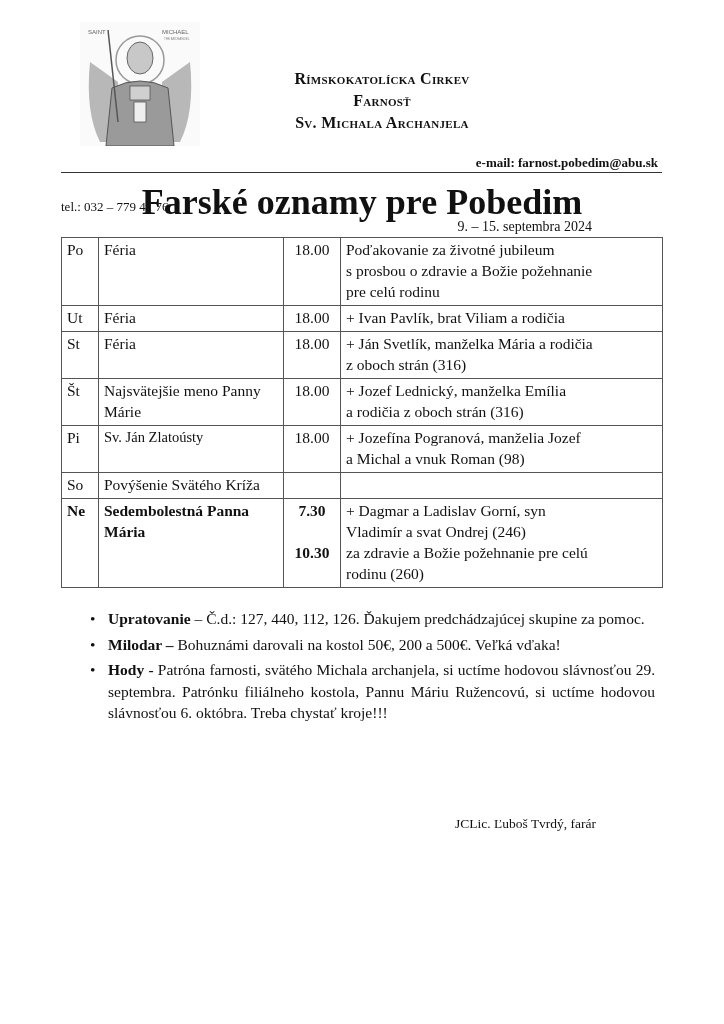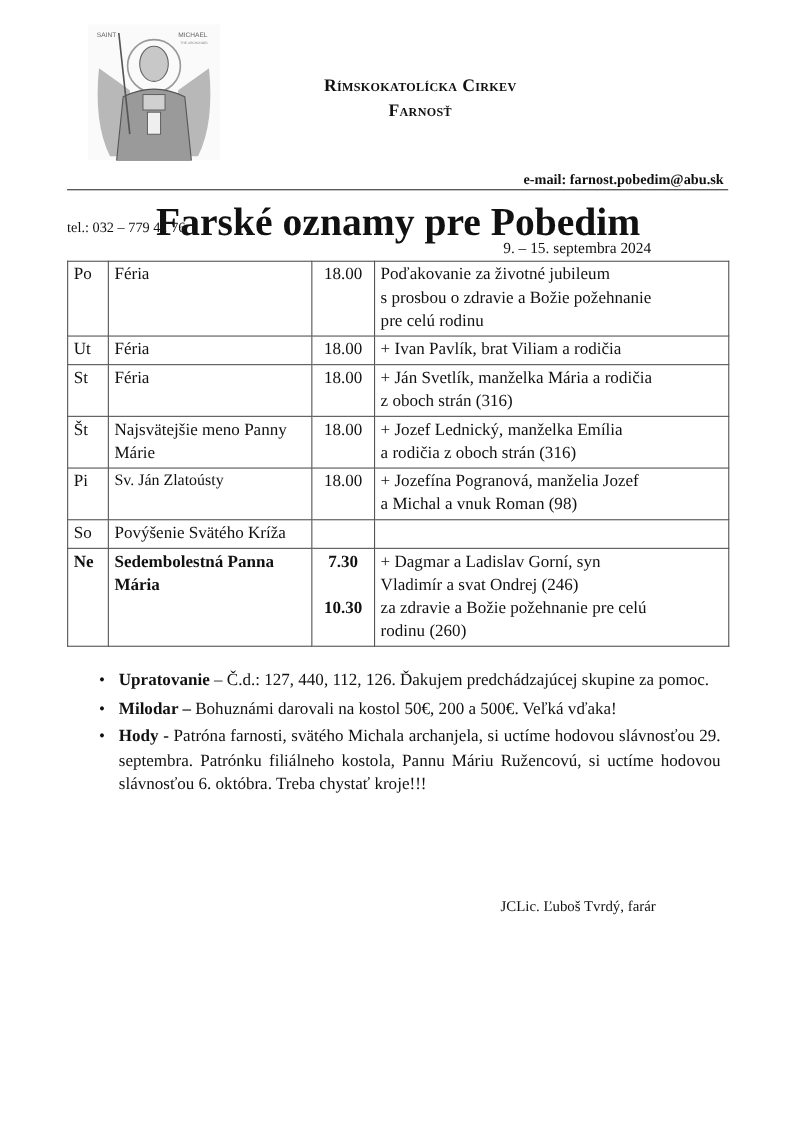--- a/index.html
+++ b/index.html
@@ -71,20 +71,21 @@
     <line x1="28" y1="8" x2="38" y2="100" stroke="#555" stroke-width="1.5"></line>
     <text x="8" y="12" font-size="6" fill="#666" font-family="Liberation Sans, sans-serif">SAINT</text>
     <text x="82" y="12" font-size="6" fill="#666" font-family="Liberation Sans, sans-serif">MICHAEL</text>
     <text x="84" y="18" font-size="3" fill="#888" font-family="Liberation Sans, sans-serif">THE ARCHANGEL</text>
   </svg>
 </div>
 
 <div class="header-org">
   <div>Rímskokatolícka Cirkev</div>
   <div>Farnosť</div>
+  <div>Sv. Michala Archanjela</div>
 </div>
 
 <div class="contact">
   <span class="tel">tel.: 032 – 779 41 76</span>
   <span class="mail">e-mail: farnost.pobedim@abu.sk</span>
 </div>
 
 <div class="title">Farské oznamy pre Pobedim</div>
 <div class="subtitle">9. – 15. septembra 2024</div>
 

